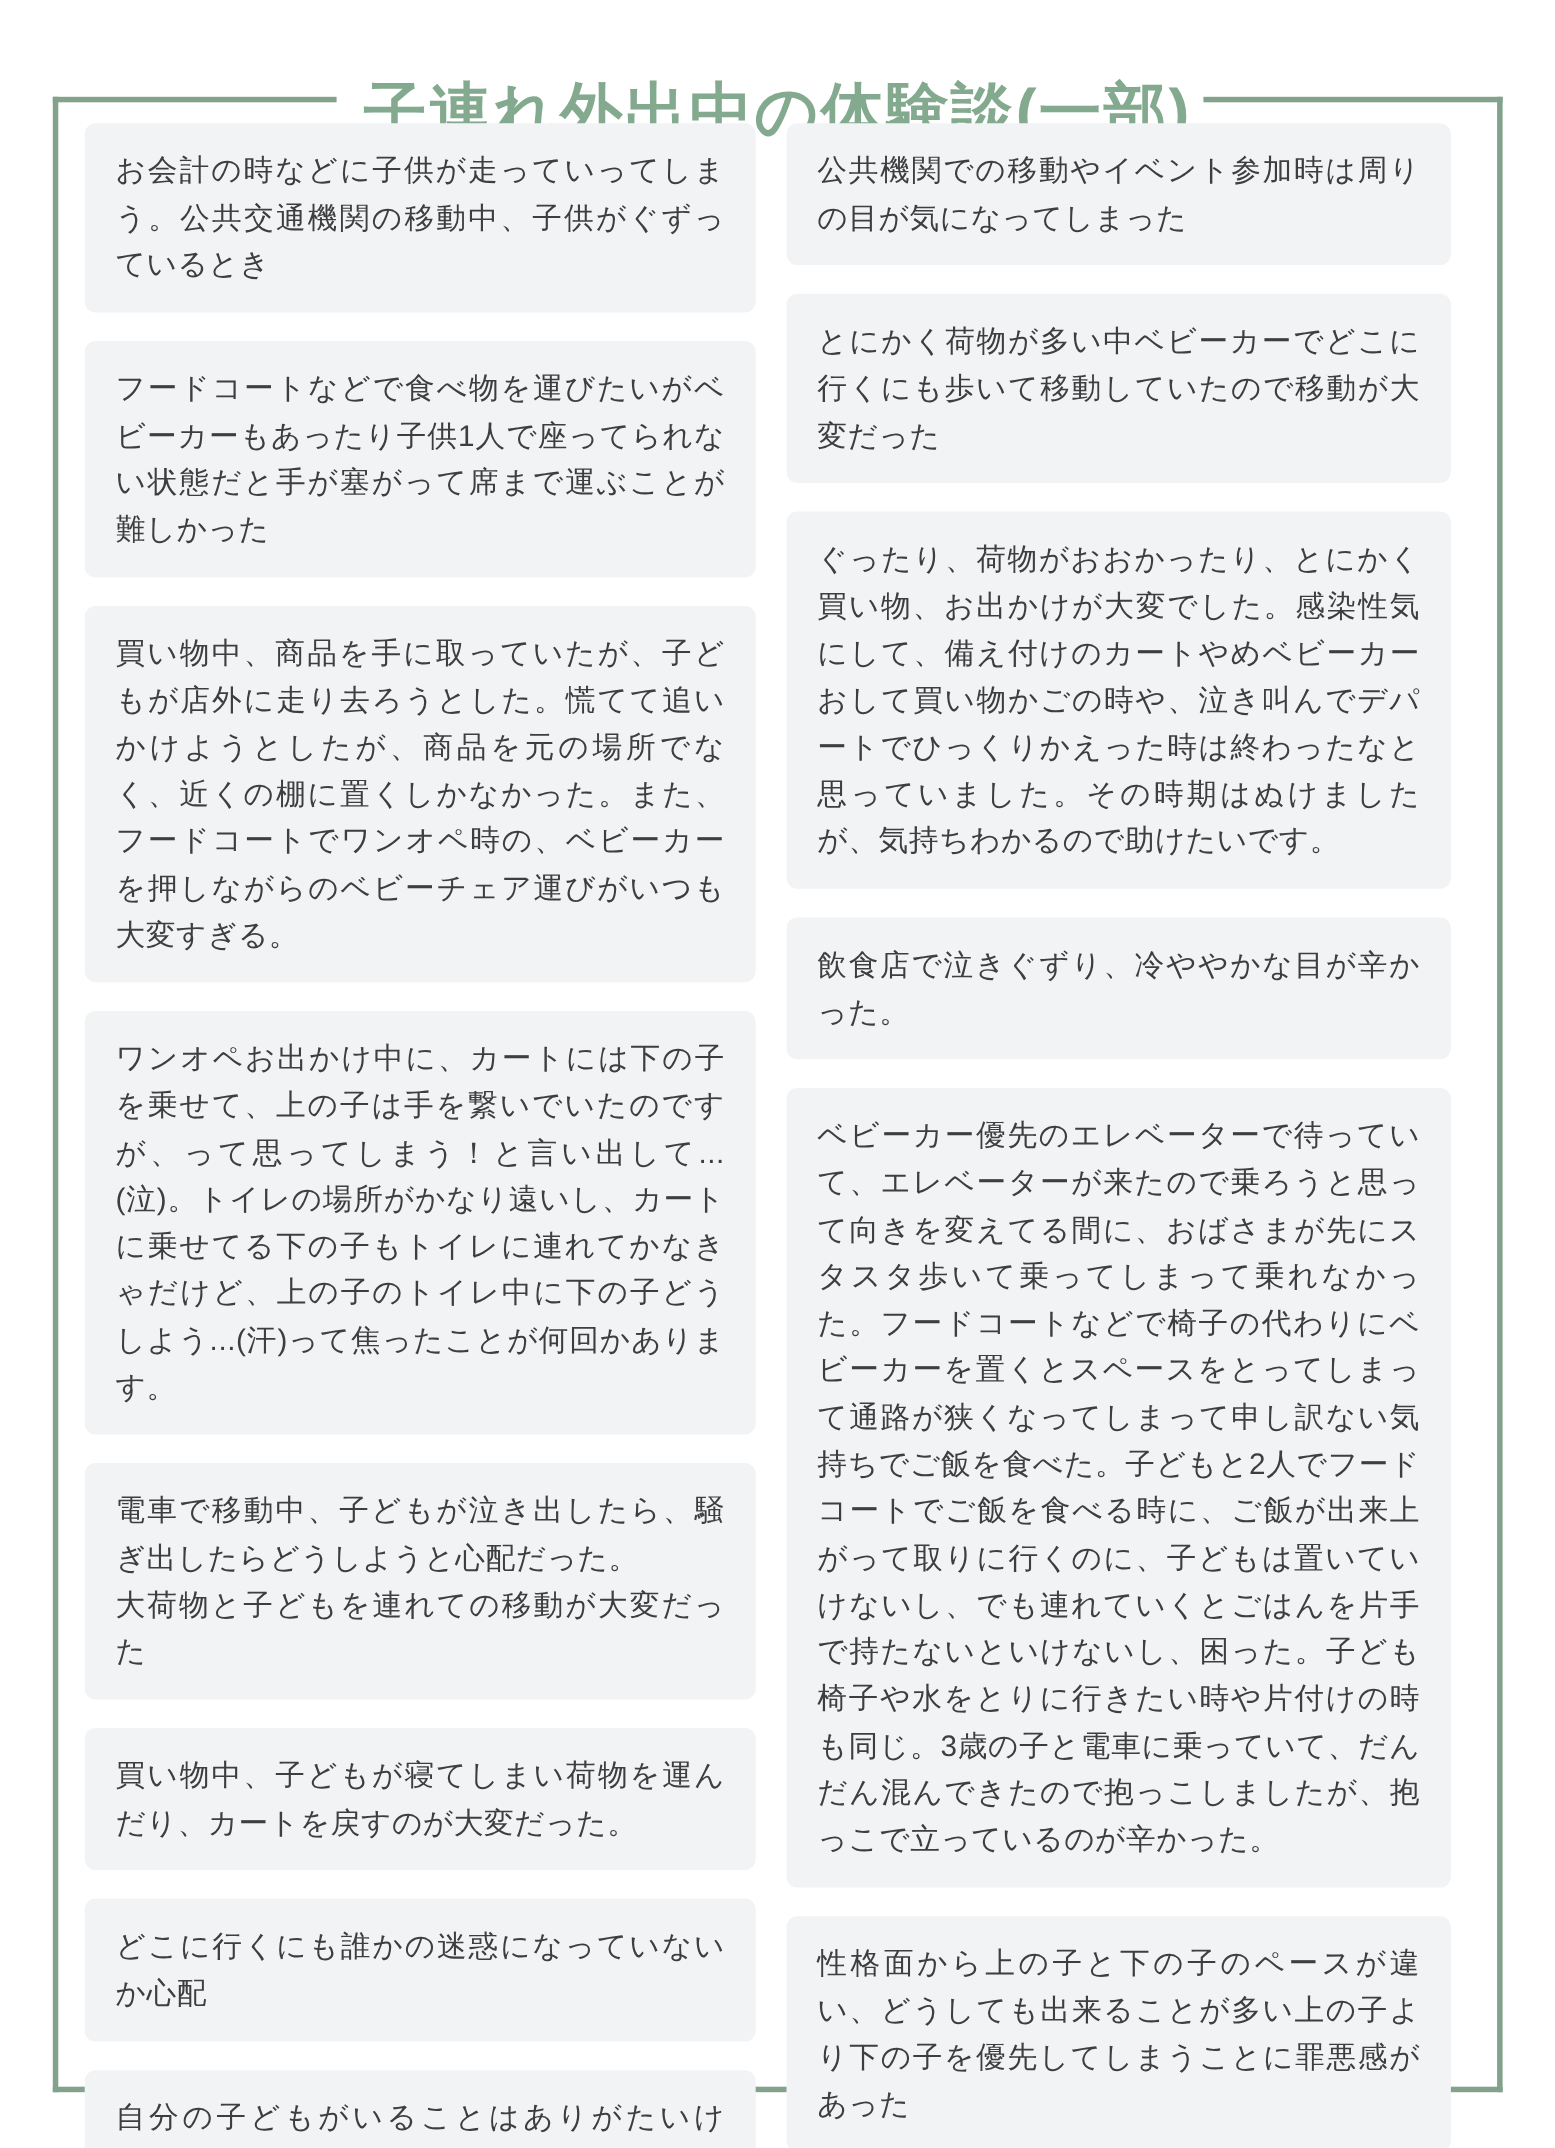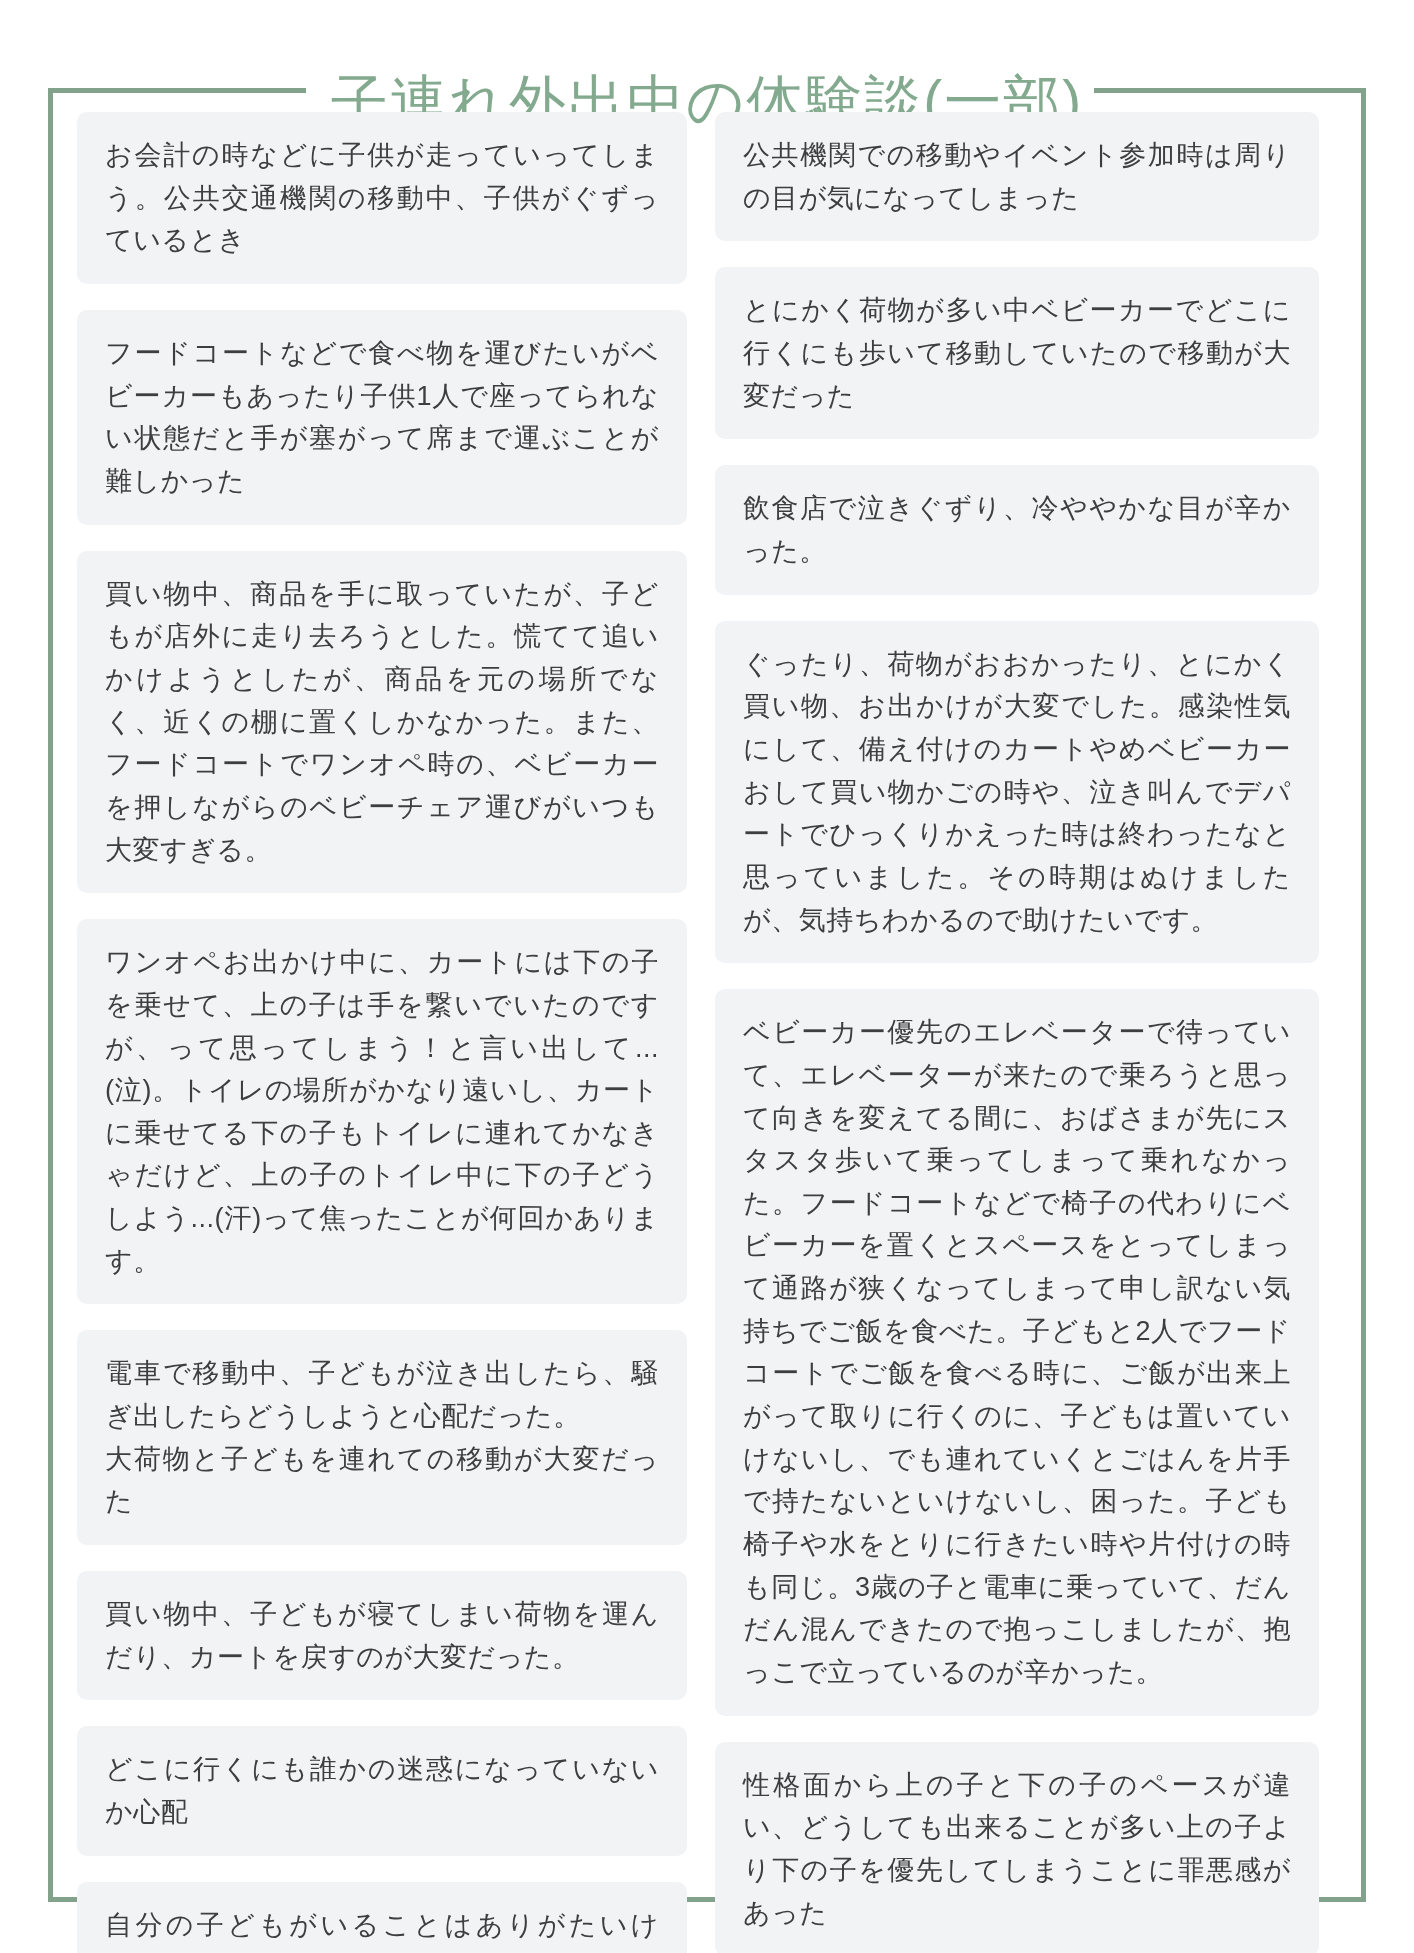--- a/index.html
+++ b/index.html
@@ -35,21 +35,21 @@
   }
   .top-line.left  { left: 48px;  width: 258px; }
   .top-line.right { left: 1094px; width: 272px; }
   .page-title {
     position: absolute;
     top: 26px;
     left: 50%;
     transform: translateX(-50%);
     white-space: nowrap;
     font-size: 57px;
-    font-weight: normal;
+    font-weight: bold;
     letter-spacing: 2px;
     color: var(--accent-green, #83aa8e);
   }
   .columns {
     position: absolute;
     left: 77px;
     top: 112px;
     width: 1242px;
     display: flex;
     gap: 28px;
@@ -93,22 +93,22 @@
       <div class="box">電車で移動中、子どもが泣き出したら、騒ぎ出したらどうしようと心配だった。
 大荷物と子どもを連れての移動が大変だった</div>
       <div class="box">買い物中、子どもが寝てしまい荷物を運んだり、カートを戻すのが大変だった。</div>
       <div class="box">どこに行くにも誰かの迷惑になっていないか心配</div>
       <div class="box">自分の子どもがいることはありがたいけど、ゆっくりと買い物をしたいのが本音。一緒にいてくれないし、店内のハンガーで吊り下げてある服の中に入って鬼ごっこをするし、そんなことが繰り返されると、やめてー！って思う。人間ですから。めんどくさくなるから、買い物に行かなくいいや、って思ってしまう。</div>
 
     </div>
     <div class="column right">
       <div class="box">公共機関での移動やイベント参加時は周りの目が気になってしまった</div>
       <div class="box">とにかく荷物が多い中ベビーカーでどこに行くにも歩いて移動していたので移動が大変だった</div>
+      <div class="box">ぐったり、荷物がおおかったり、とにかく買い物、お出かけが大変でした。感染性気にして、備え付けのカートやめベビーカーおして買い物かごの時や、泣き叫んでデパートでひっくりかえった時は終わったなと思っていました。その時期はぬけましたが、気持ちわかるので助けたいです。</div>
       <div class="box">飲食店で泣きぐずり、冷ややかな目が辛かった。</div>
-      <div class="box">ぐったり、荷物がおおかったり、とにかく買い物、お出かけが大変でした。感染性気にして、備え付けのカートやめベビーカーおして買い物かごの時や、泣き叫んでデパートでひっくりかえった時は終わったなと思っていました。その時期はぬけましたが、気持ちわかるので助けたいです。</div>
       <div class="box">ベビーカー優先のエレベーターで待っていて、エレベーターが来たので乗ろうと思って向きを変えてる間に、おばさまが先にスタスタ歩いて乗ってしまって乗れなかった。フードコートなどで椅子の代わりにベビーカーを置くとスペースをとってしまって通路が狭くなってしまって申し訳ない気持ちでご飯を食べた。子どもと2人でフードコートでご飯を食べる時に、ご飯が出来上がって取りに行くのに、子どもは置いていけないし、でも連れていくとごはんを片手で持たないといけないし、困った。子ども椅子や水をとりに行きたい時や片付けの時も同じ。3歳の子と電車に乗っていて、だんだん混んできたので抱っこしましたが、抱っこで立っているのが辛かった。</div>
       <div class="box">性格面から上の子と下の子のペースが違い、どうしても出来ることが多い上の子より下の子を優先してしまうことに罪悪感があった</div>
       <div class="box">買い物の荷物と走り出す息子両方の対応</div>
 
     </div>
   </div>
 
 </div>
 
 </body></html>

